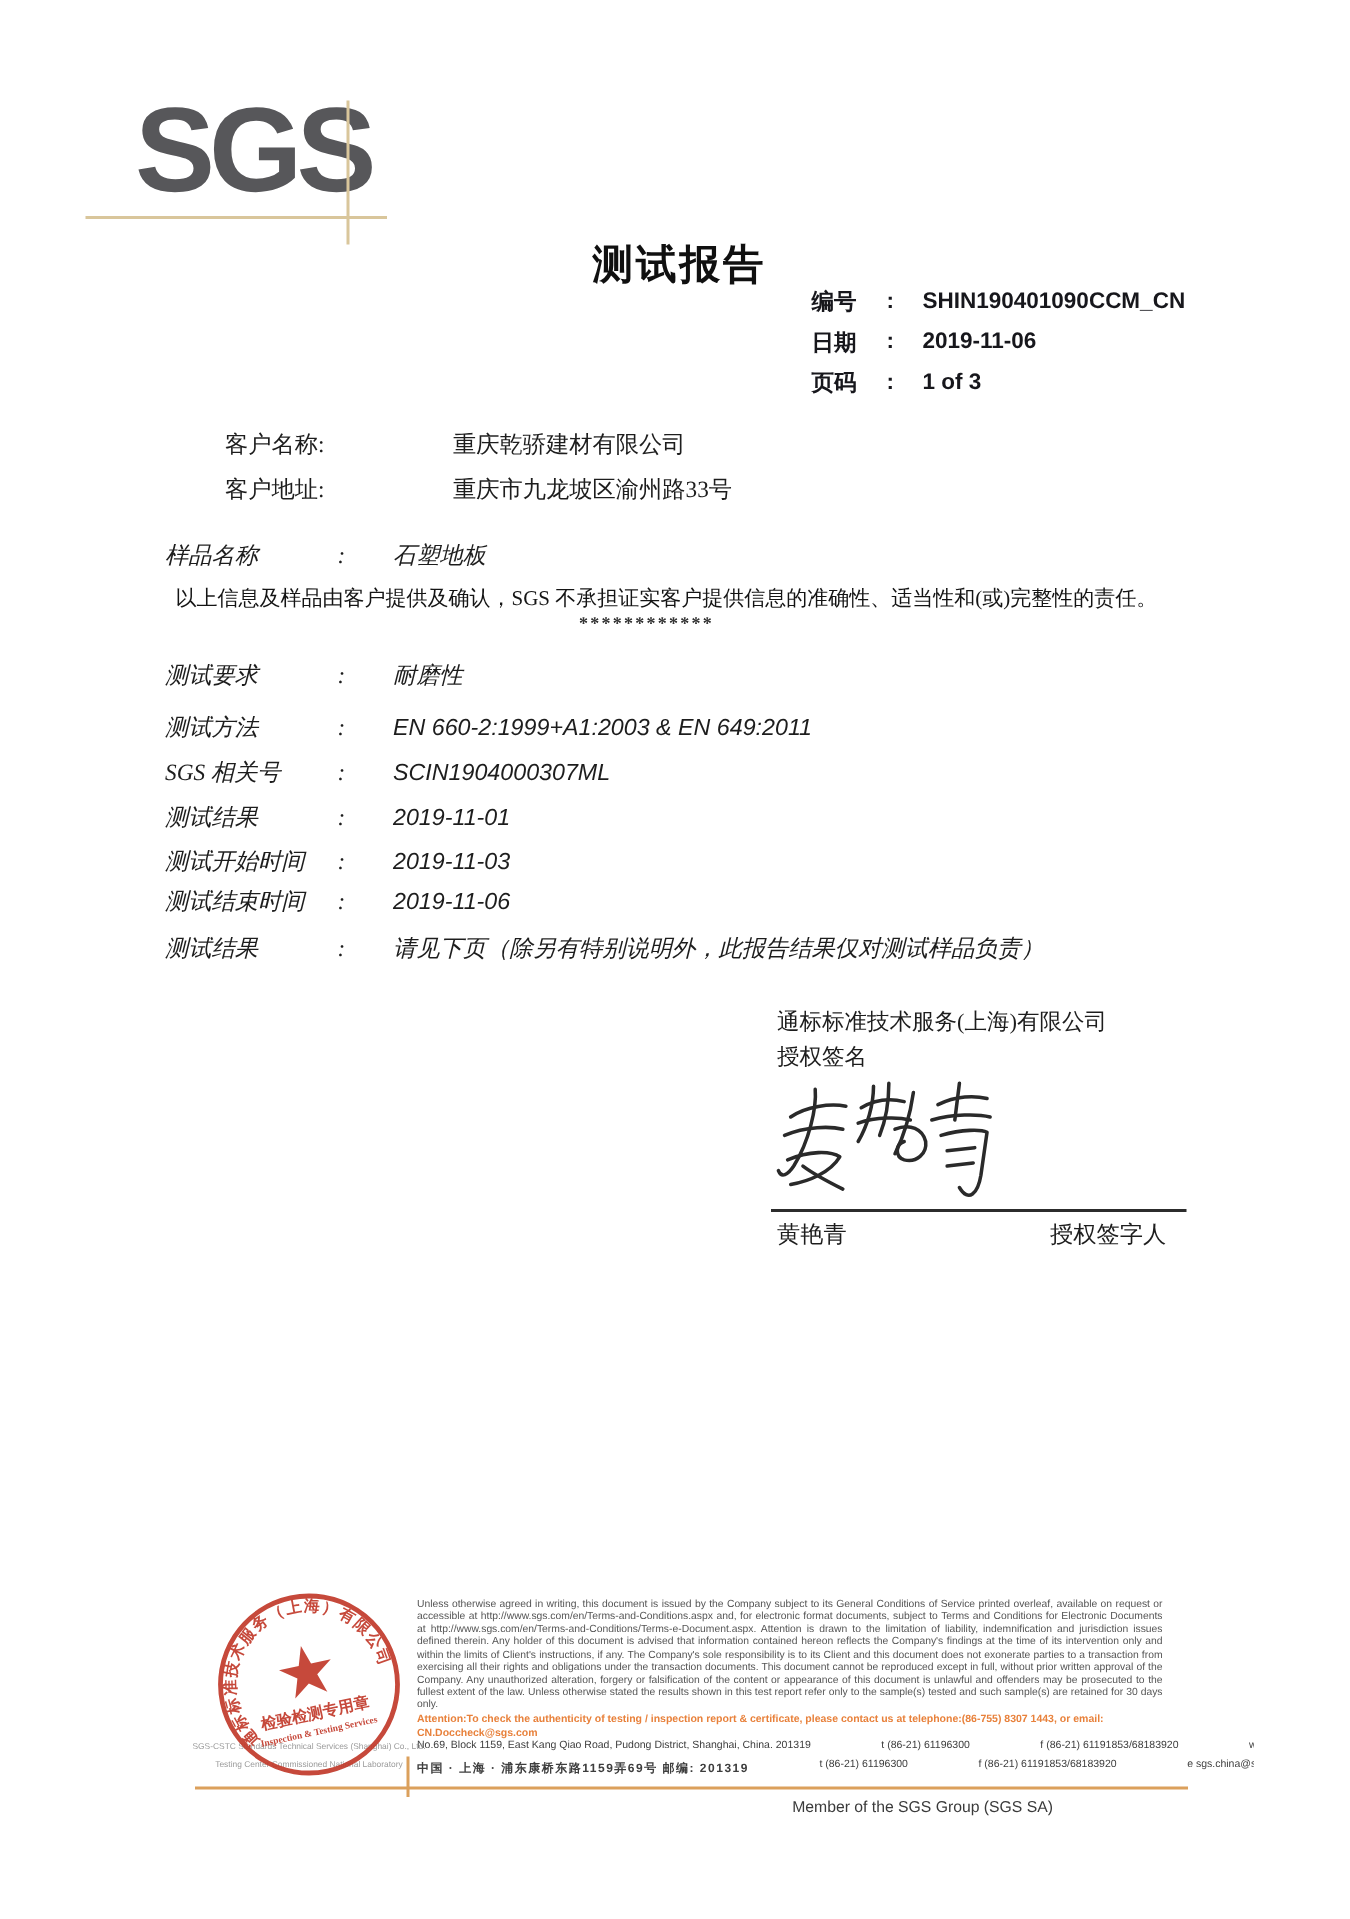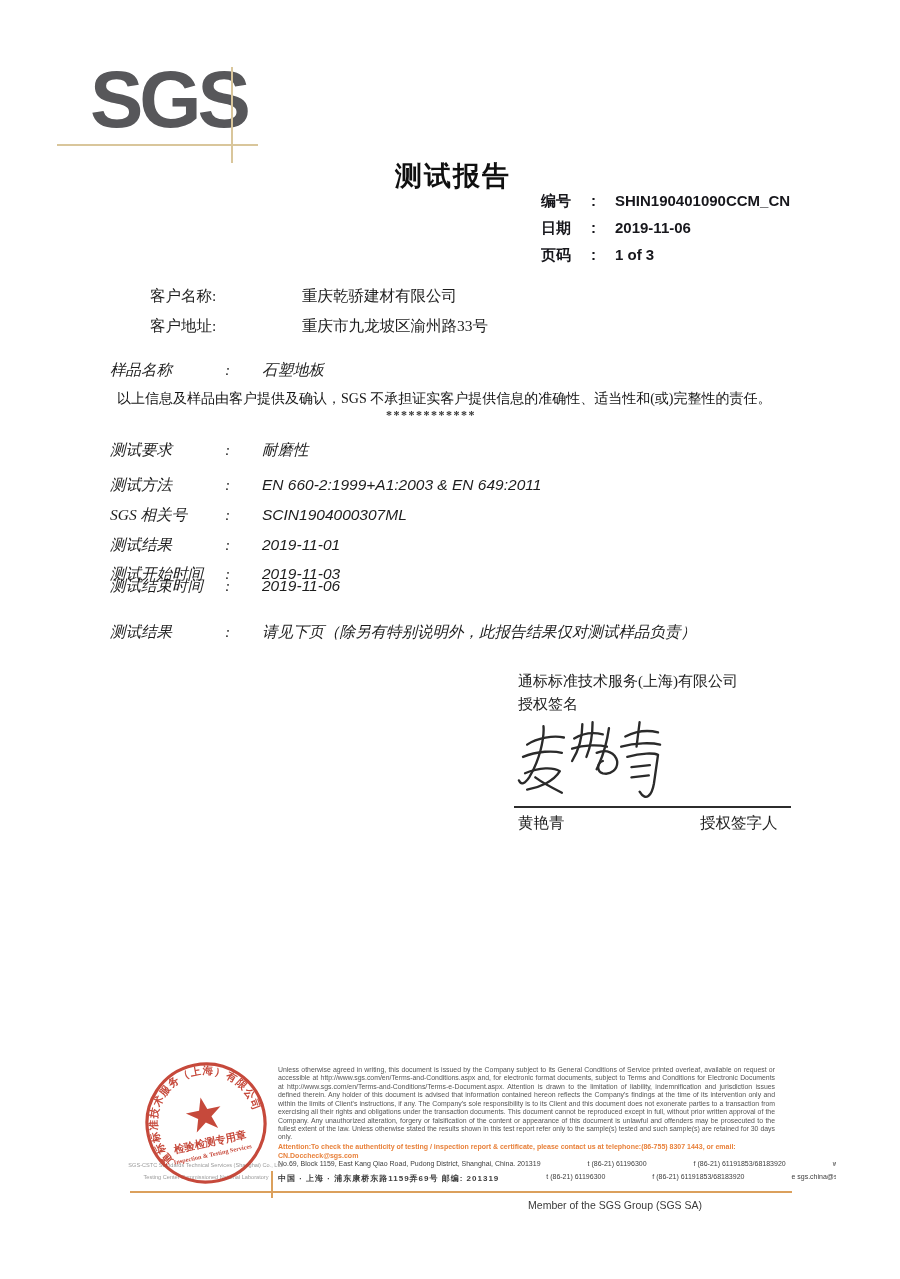--- a/index.html
+++ b/index.html
@@ -104,21 +104,21 @@
   </div>
   <div class="lrow" style="top:505px">
     <span class="lab">SGS 相关号</span><span class="col">:</span><span class="val">SCIN1904000307ML</span>
   </div>
   <div class="lrow" style="top:535px">
     <span class="lab">测试结果</span><span class="col">:</span><span class="val">2019-11-01</span>
   </div>
   <div class="lrow" style="top:564px">
     <span class="lab">测试开始时间</span><span class="col">:</span><span class="val">2019-11-03</span>
   </div>
-  <div class="lrow" style="top:576px">
+  <div class="lrow" style="top:591px">
     <span class="lab">测试结束时间</span><span class="col">:</span><span class="val">2019-11-06</span>
   </div>
   <div class="lrow" style="top:622px">
     <span class="lab">测试结果</span><span class="col">:</span><span>请见下页（除另有特别说明外，此报告结果仅对测试样品负责）</span>
   </div>
 
   <div class="sig-company">通标标准技术服务(上海)有限公司</div>
   <div class="sig-label">授权签名</div>
   <svg class="sig-svg" width="155" height="90" viewBox="0 0 150 88">
     <g stroke="#2a2a2a" stroke-width="2.3" fill="none" stroke-linecap="round" stroke-linejoin="round">

